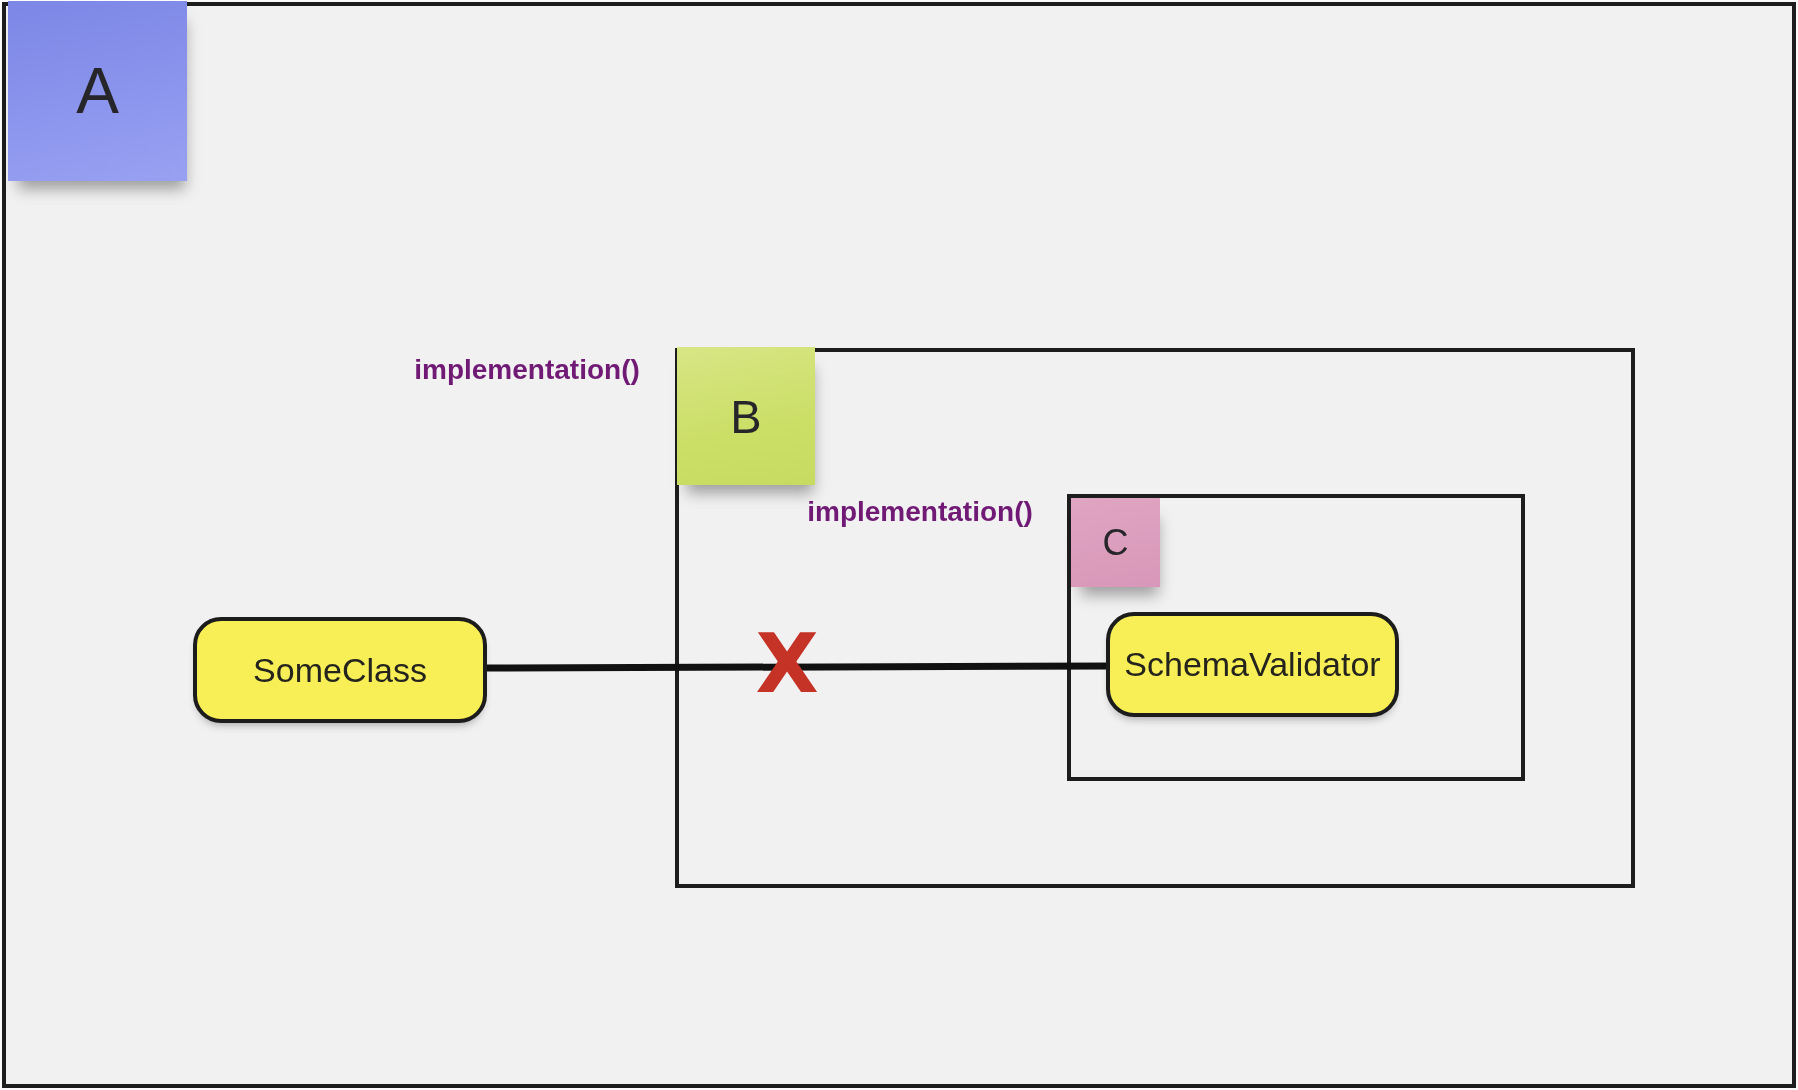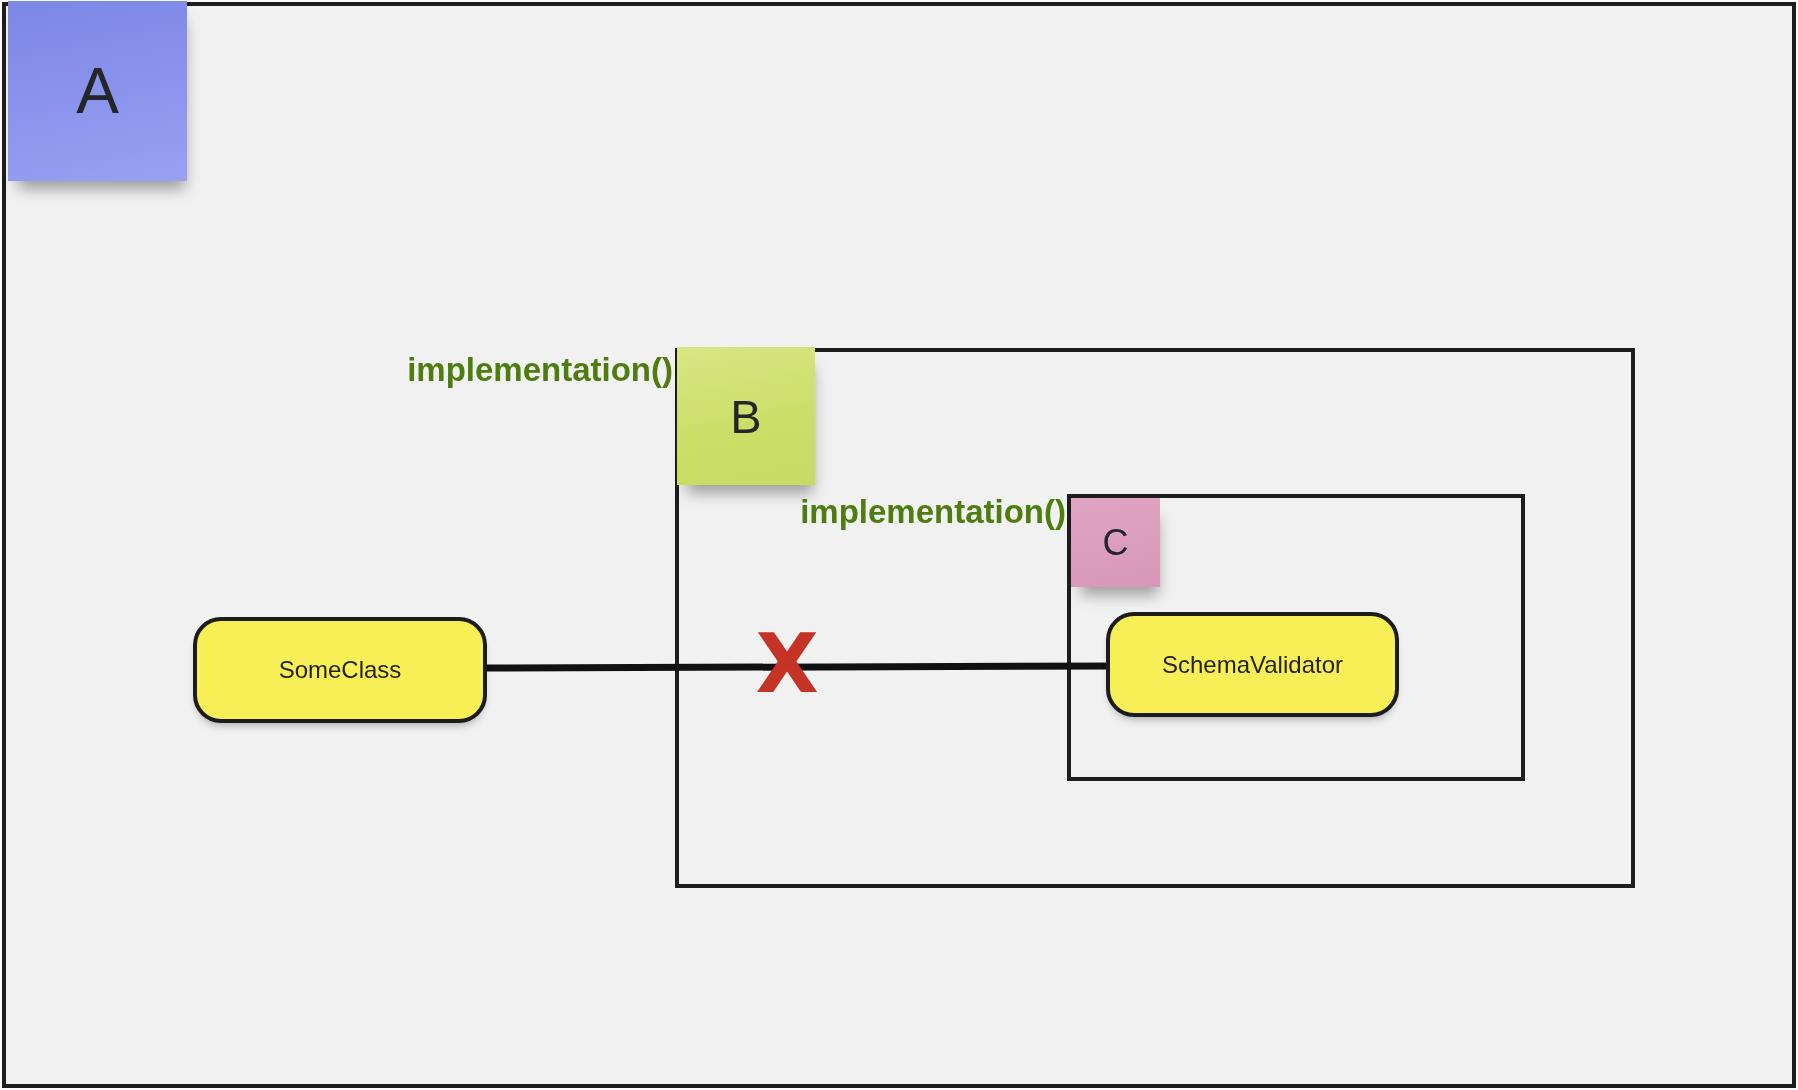--- a/index.html
+++ b/index.html
@@ -47,21 +47,21 @@
   
   .node {
     position: absolute;
     box-sizing: border-box;
     border: 4px solid #1c1c1c;
     border-radius: 28px;
     background: #f7ef55;
     display: flex;
     align-items: center;
     justify-content: center;
-    font-size: 24px;
+    font-size: 34px;
     color: #24231d;
     z-index: 4;
     box-shadow: 0 6px 8px -4px rgba(0,0,0,0.30);
   }
   .node-someclass { left: 193px; top: 617px; width: 294px; height: 106px; }
   .node-schemavalidator { left: 1106px; top: 612px; width: 293px; height: 105px; }
 
   
   .note {
     position: absolute;
@@ -85,25 +85,25 @@
   .note-c {
     left: 1071px; top: 498px; width: 89px; height: 89px;
     background: linear-gradient(168deg, #e0a5c3 0%, #d897b8 100%);
     font-size: 36px;
   }
 
   
   .annotation {
     position: absolute;
     width: 292px;
-    text-align: right;
+    text-align: center;
     font-weight: bold;
-    font-size: 33px;
+    font-size: 28px;
     line-height: 28px;
-    color: #4d7c0f;
+    color: #701a75;
     z-index: 6;
     white-space: nowrap;
   }
   .ann-b { left: 381px; top: 356px; }
   .ann-c { left: 774px; top: 498px; }
 
   
   .x-marker {
     position: absolute;
     left: 749px; top: 608px;

